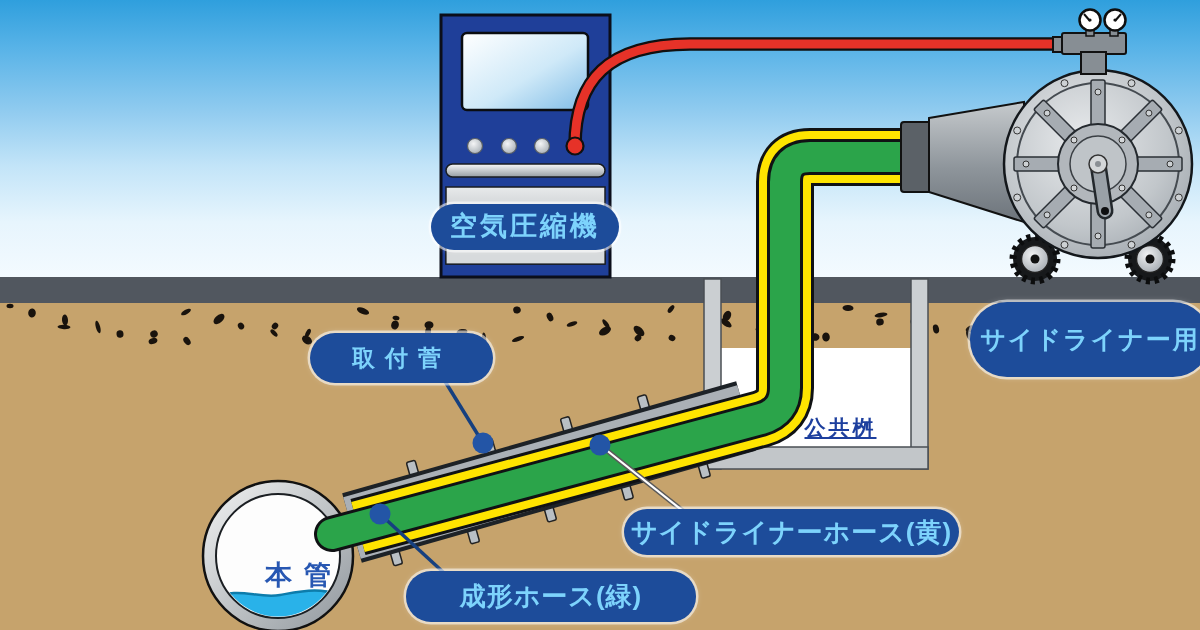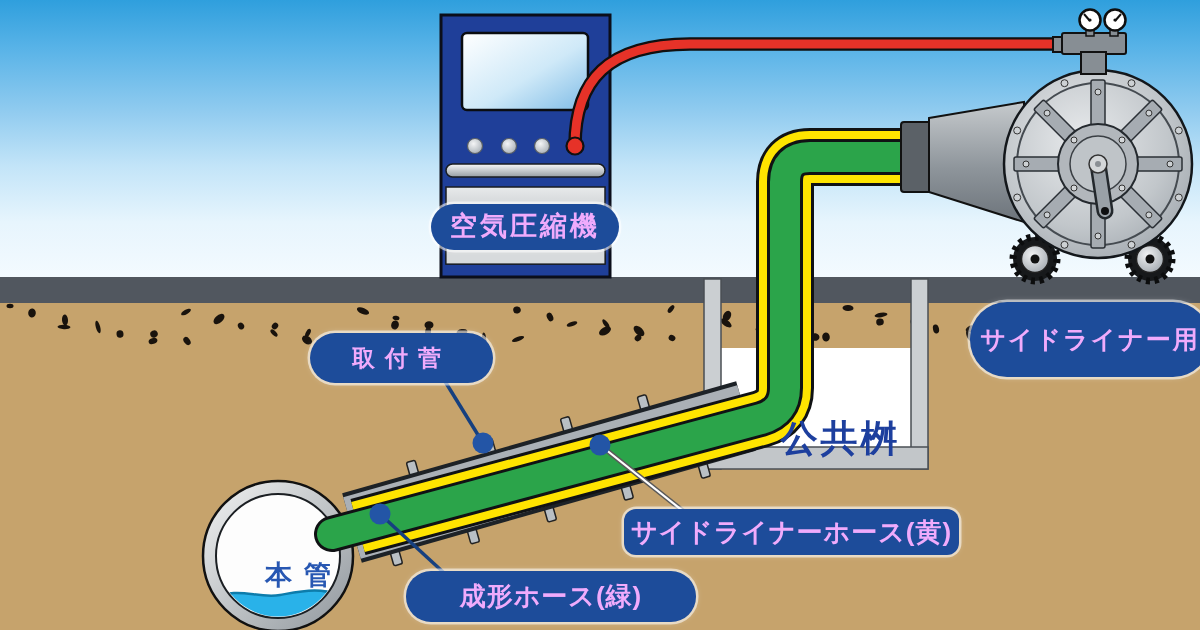--- a/index.html
+++ b/index.html
@@ -3,32 +3,32 @@
 <meta charset="utf-8">
 <style>
   html,body{margin:0;padding:0;background:#dfe3e6;}
   .scene{
     position:relative;width:1200px;height:630px;overflow:hidden;
     font-family:"Liberation Sans","DejaVu Sans",sans-serif;
   }
   .scene svg{position:absolute;left:0;top:0;}
   .pill{
     position:absolute;display:flex;align-items:center;justify-content:center;
-    background:#1d4c9a;color:#f0abfc;font-weight:bold;text-align:center;
+    background:#1d4c9a;color:#7dd3fc;font-weight:bold;text-align:center;
     box-shadow:0 0 0 2.5px rgba(255,255,255,.55), 0 0 7px rgba(255,255,255,.35);
     line-height:1.25;z-index:5;
   }
   .pill-air{left:431px;top:204px;width:188px;height:46px;border-radius:23px;font-size:27px;letter-spacing:3px;}
   .pill-inv{left:948px;top:302px;width:240px;height:75px;border-radius:37px;font-size:25px;letter-spacing:2px;margin-left:22px;}
   .pill-svc{left:310px;top:333px;width:183px;height:50px;border-radius:25px;font-size:23px;letter-spacing:10px;}
-  .pill-sidel{left:624px;top:509px;width:335px;height:46px;border-radius:12px;font-size:26px;letter-spacing:1px;}
+  .pill-sidel{left:624px;top:509px;width:335px;height:46px;border-radius:23px;font-size:26px;letter-spacing:1px;}
   .pill-form{left:406px;top:571px;width:290px;height:51px;border-radius:25px;font-size:26px;letter-spacing:1px;}
   .pill-inv span{display:block;}
   .floating-label{position:absolute;font-weight:bold;z-index:4;}
-  .lbl-basin{left:763px;top:414px;width:155px;text-align:center;color:#1d3f9e;font-size:37px;letter-spacing:3px;}
+  .lbl-basin{left:763px;top:414px;width:155px;text-align:center;color:#1d3f9e;font-size:21px;letter-spacing:3px;text-decoration:underline;}
   .lbl-mainpipe{left:233px;top:557px;width:110px;text-align:right;color:#2757b2;font-size:27px;letter-spacing:12px;}
 </style>
 </head>
 <body>
 
 <div class="scene">
 
 <svg width="1200" height="630" viewBox="0 0 1200 630">
   <defs>
     <linearGradient id="skyG" x1="0" y1="0" x2="0" y2="1">

